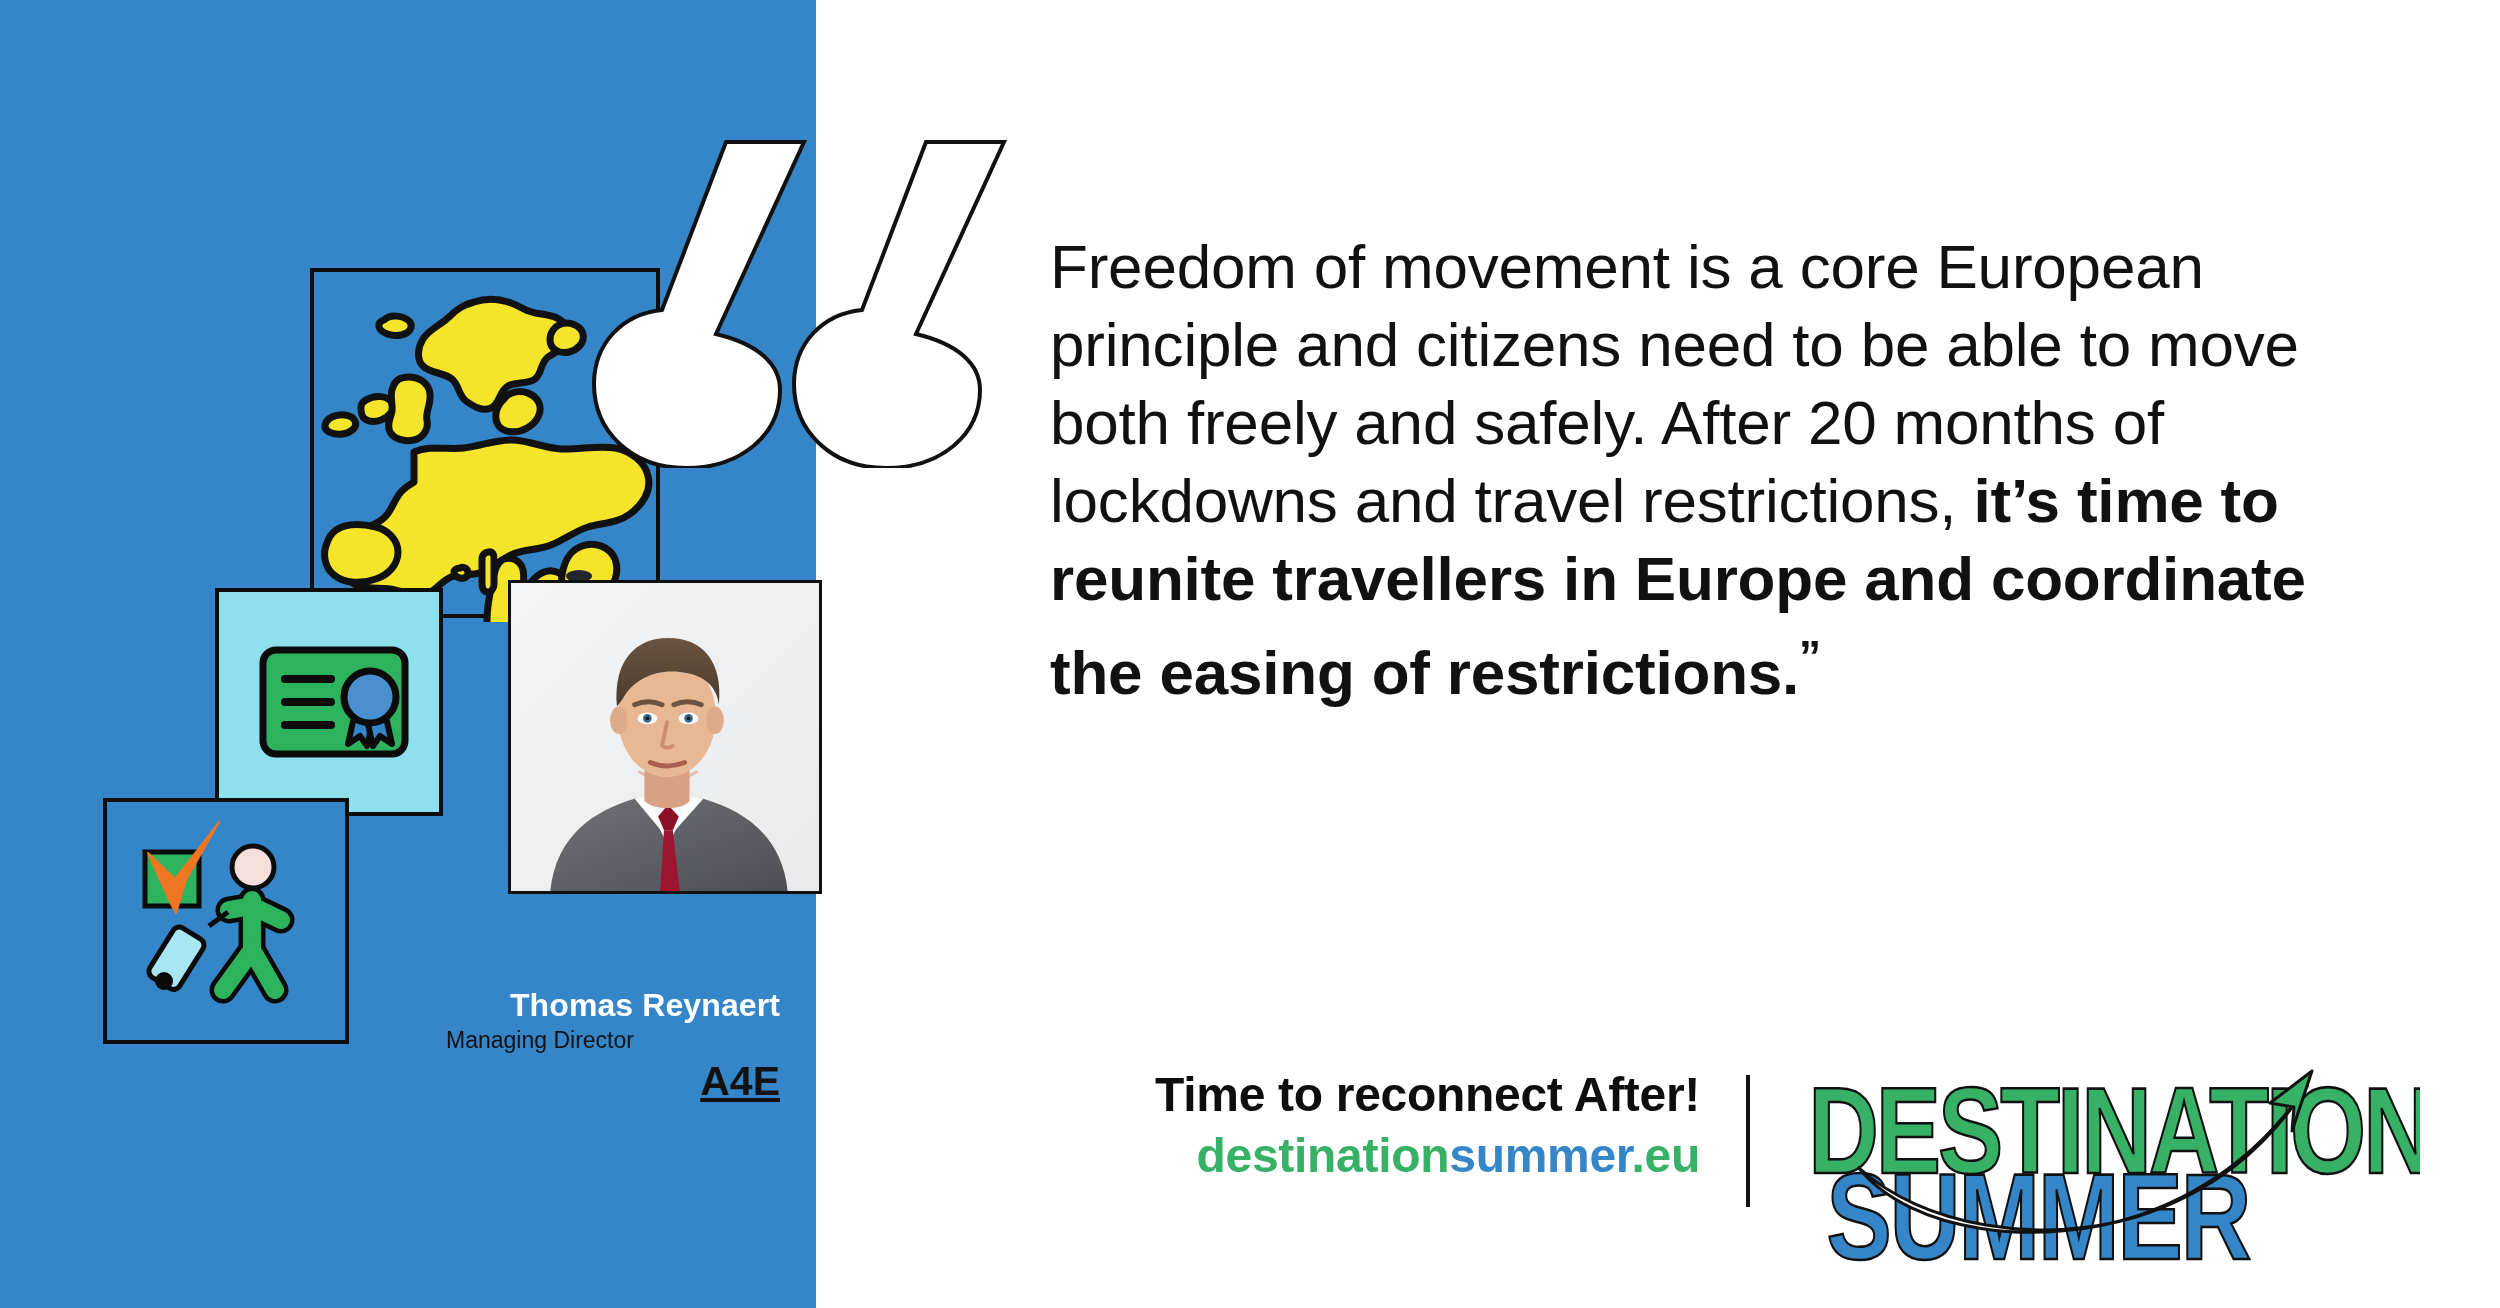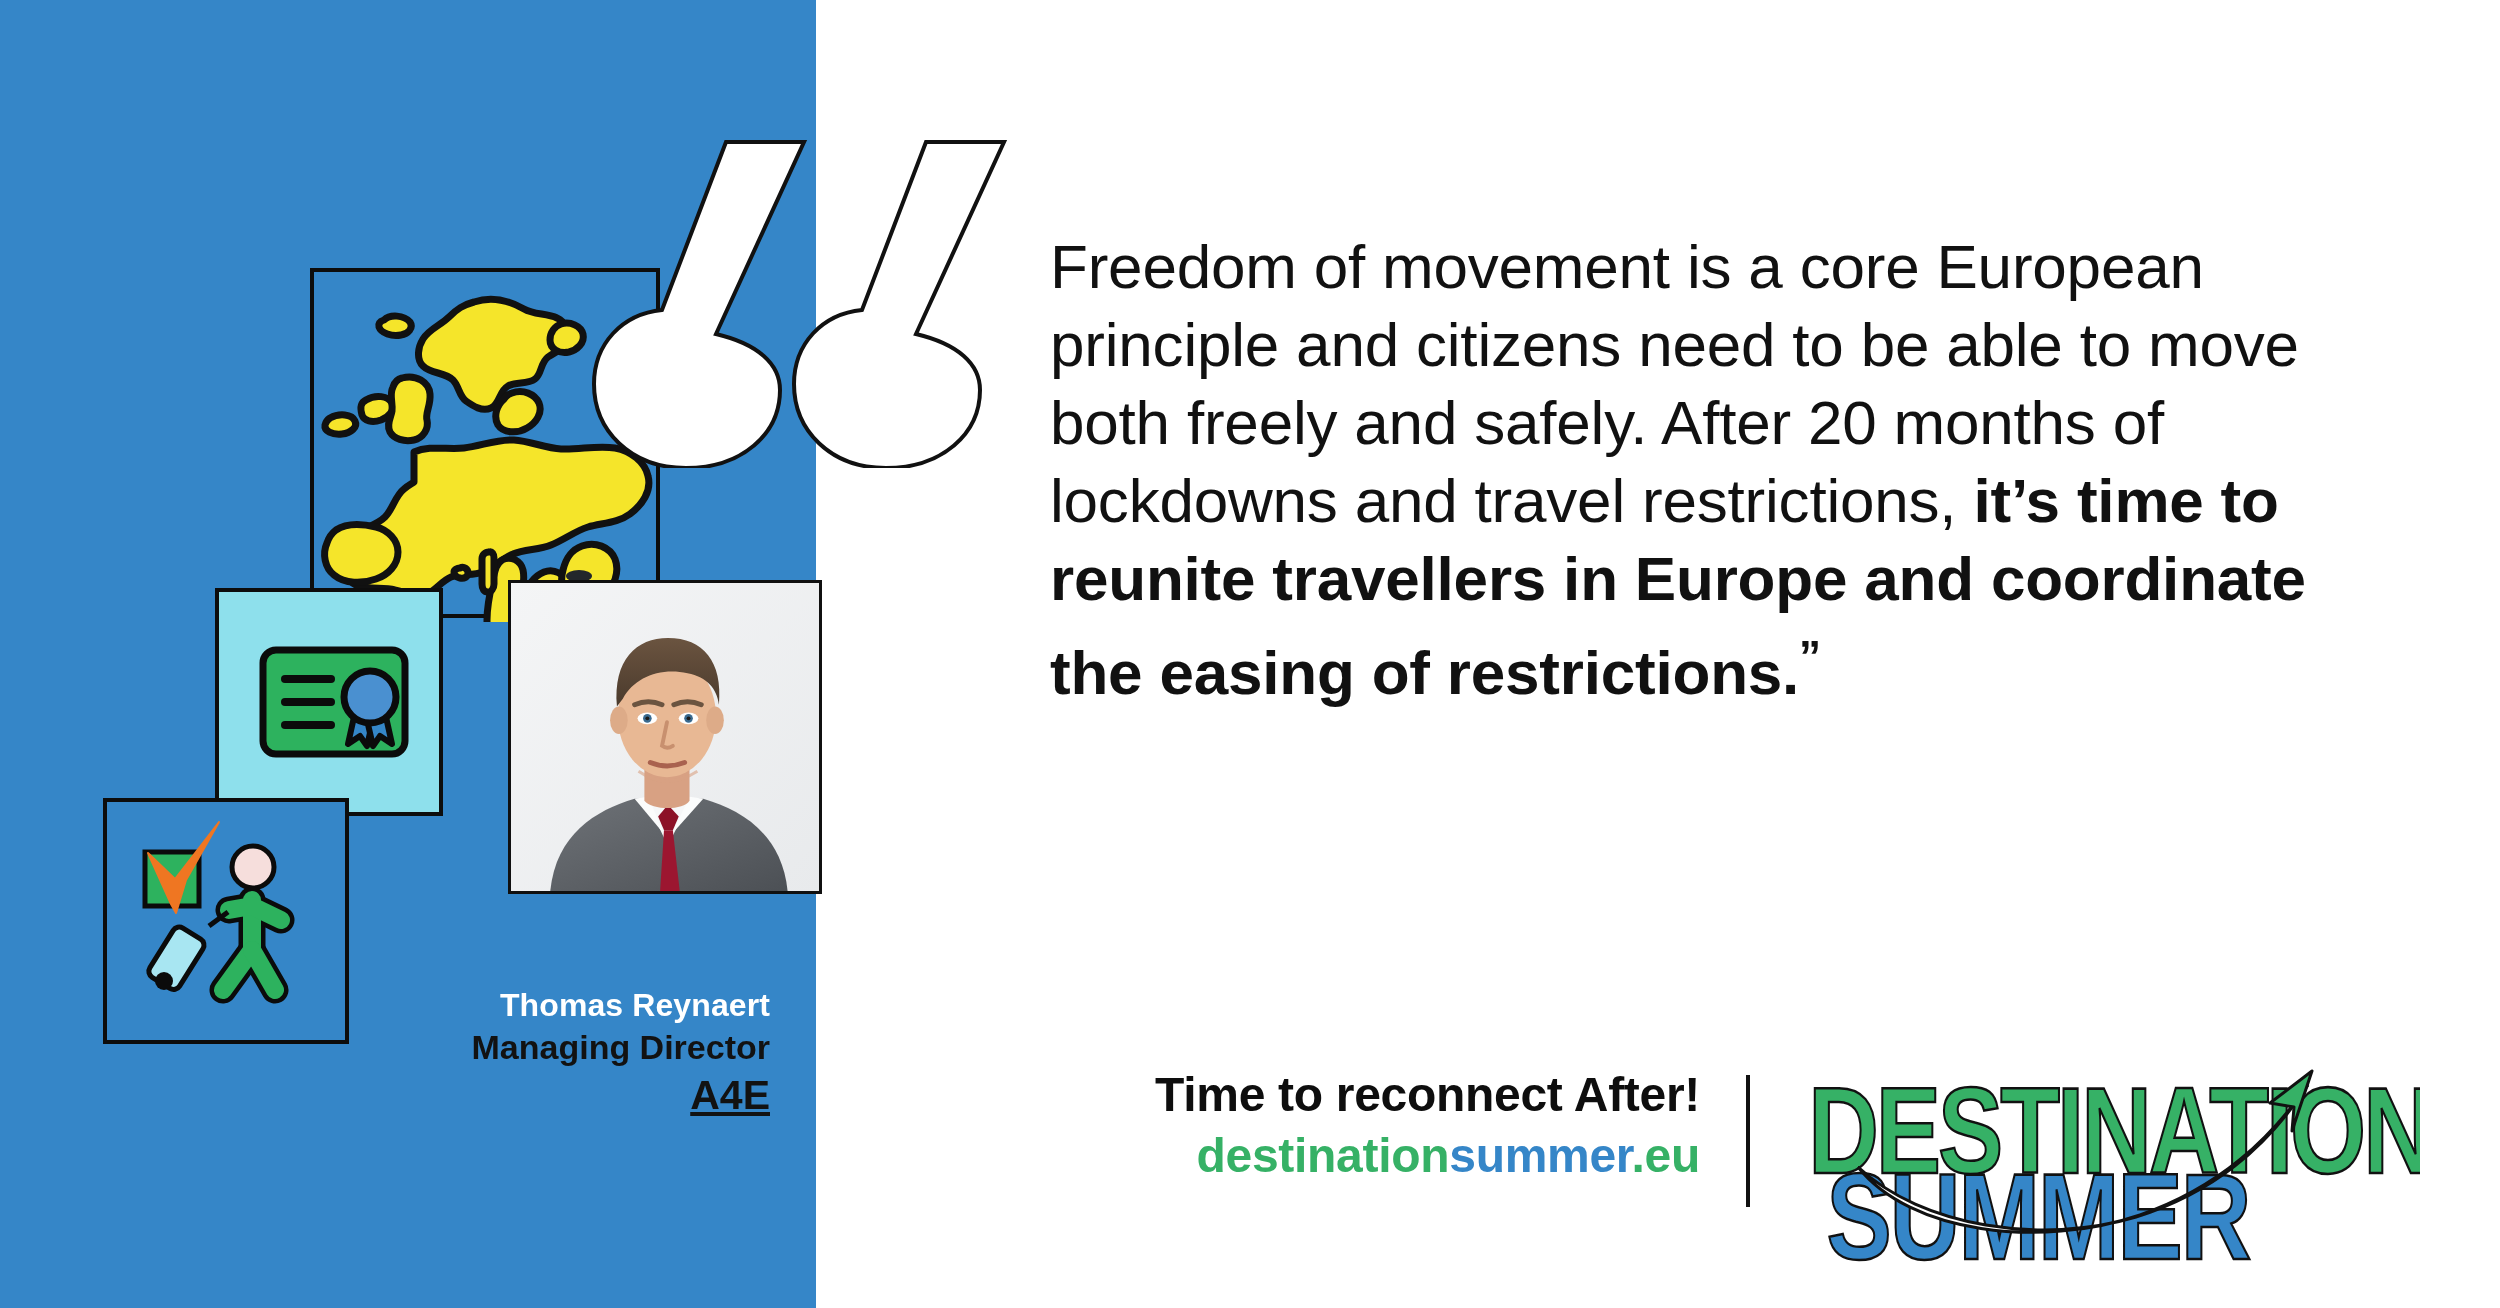--- a/index.html
+++ b/index.html
@@ -48,29 +48,29 @@
   .webcam-dot {
     position:absolute; left:566px; top:570px; width:26px; height:12px;
     background:#23272b; border-radius:50%;
   }
 
   
   .quote-mark { position:absolute; left:588px; top:138px; width:430px; height:330px; }
 
   
   .attribution {
-    position:absolute; left:290px; top:985px; width:480px;
+    position:absolute; left:300px; top:985px; width:480px;
     text-align:right;
   }
   .attr-name {
     font-size:32px; font-weight:bold; color:#ffffff; line-height:1.28;
     letter-spacing:.1px;
   }
   .attr-role {
-    font-size:34px; font-weight:700; color:#121212; line-height:1.28;
+    font-size:23px; font-weight:400; color:#121212; line-height:1.28;text-align:center;
   }
   .attr-org {
     font-size:41px; font-weight:bold; color:#121212; line-height:1.28;text-decoration:underline;
   }
 
   
   .quote-block {
     position:absolute; left:1050px; top:228px; width:1320px;
   }
   .quote-text {

